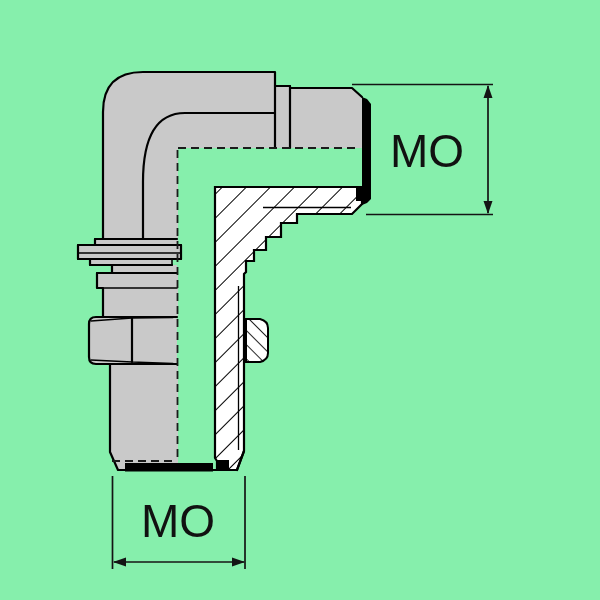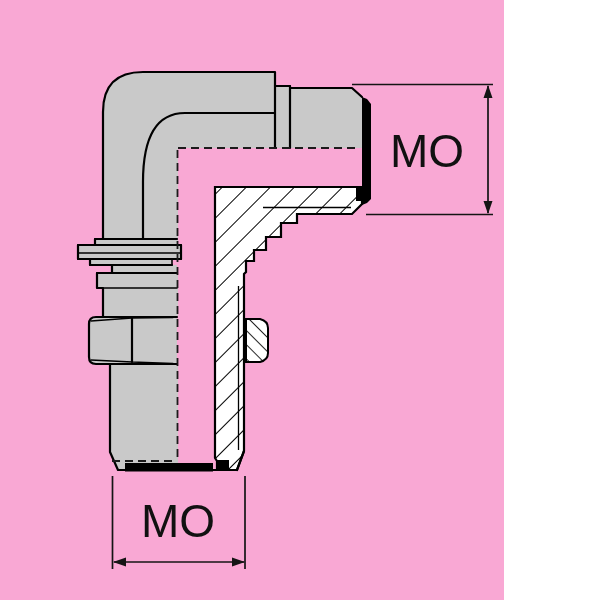--- a/index.html
+++ b/index.html
@@ -1,19 +1,19 @@
 <!DOCTYPE html>
 <html><head>
 <meta charset="utf-8">
 <style>
   html, body { margin: 0; padding: 0; background: #ffffff; }
   .canvas {
-    width: 504px; height: 600px;
+    width: 600px; height: 600px;
     position: relative;
-    background: #f9a8d4;
+    background: #86efac;
     font-family: "Liberation Sans", sans-serif;
     overflow: hidden;
   }
   svg { display: block; }
   text.dim-label {
     font-family: "Liberation Sans", sans-serif;
     font-size: 46px;
     fill: #111111;
   }
 </style>

